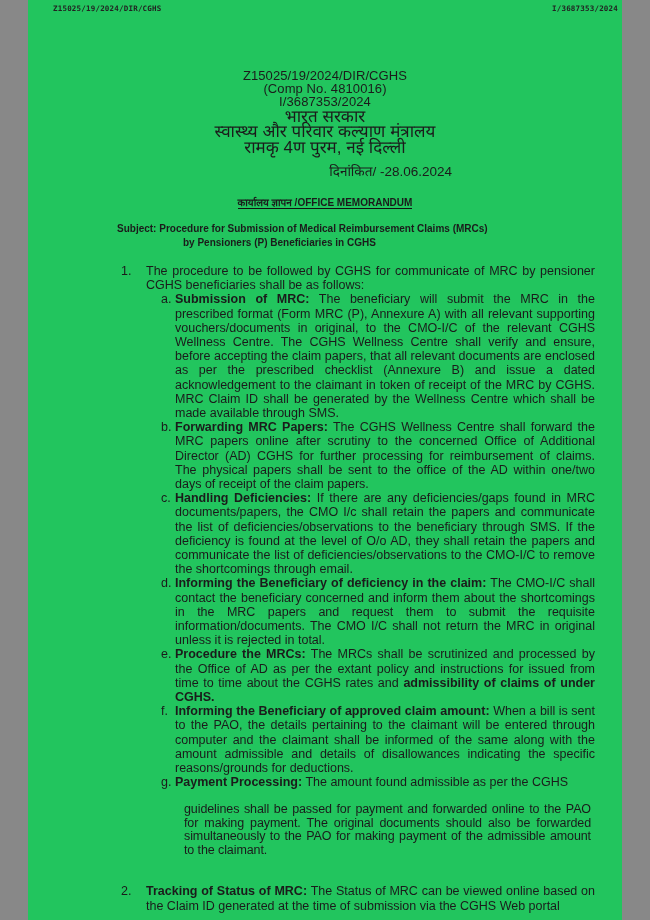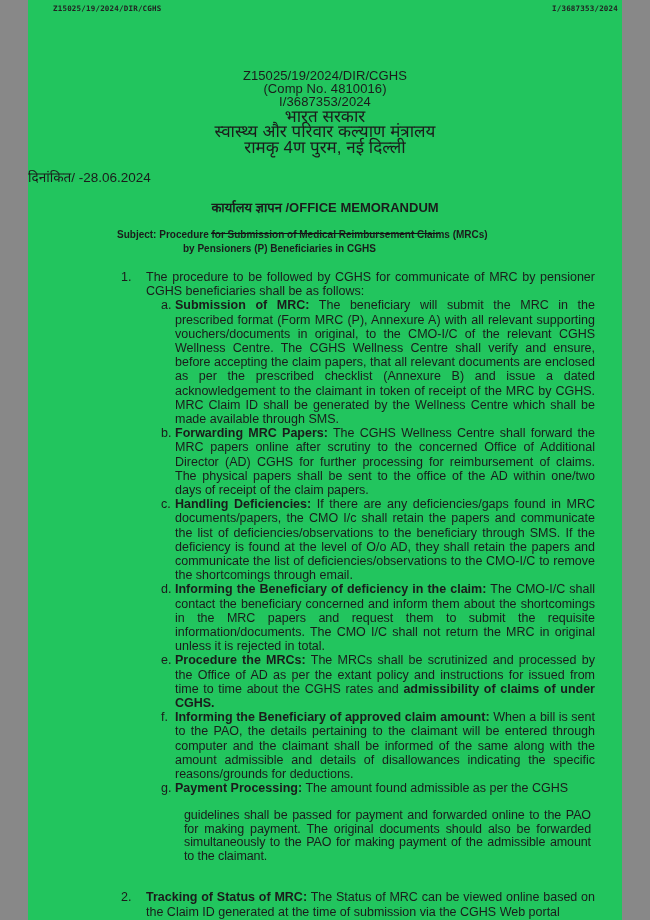--- a/index.html
+++ b/index.html
@@ -34,36 +34,36 @@
     font-size: 13px;
     line-height: 12.8px;
     letter-spacing: 0.1px;
   }
   .hindi-line {
     font-size: 17px;
     line-height: 15px;
     margin-top: 0.5px;
   }
   .date-line {
-    text-align: left;
+    text-align: right;
     padding-right: 170px;
     font-size: 13.5px;
     line-height: 15px;
-    margin-top: 15px;
+    margin-top: 9px;
   }
   
   .om-title {
     margin-top: 13px;
     text-align: center;
   }
   .om-title span {
-    font-size: 13px;
+    font-size: 10px;
     font-weight: bold;
     border-bottom: 1.5px solid #111;
-    padding-bottom: 18px;
+    padding-bottom: 0;
   }
   
   .subject {
     margin-top: 12px;
     margin-left: 89px;
     margin-right: 60px;
     font-weight: bold;
     font-size: 10px;
     line-height: 14.5px;
   }

